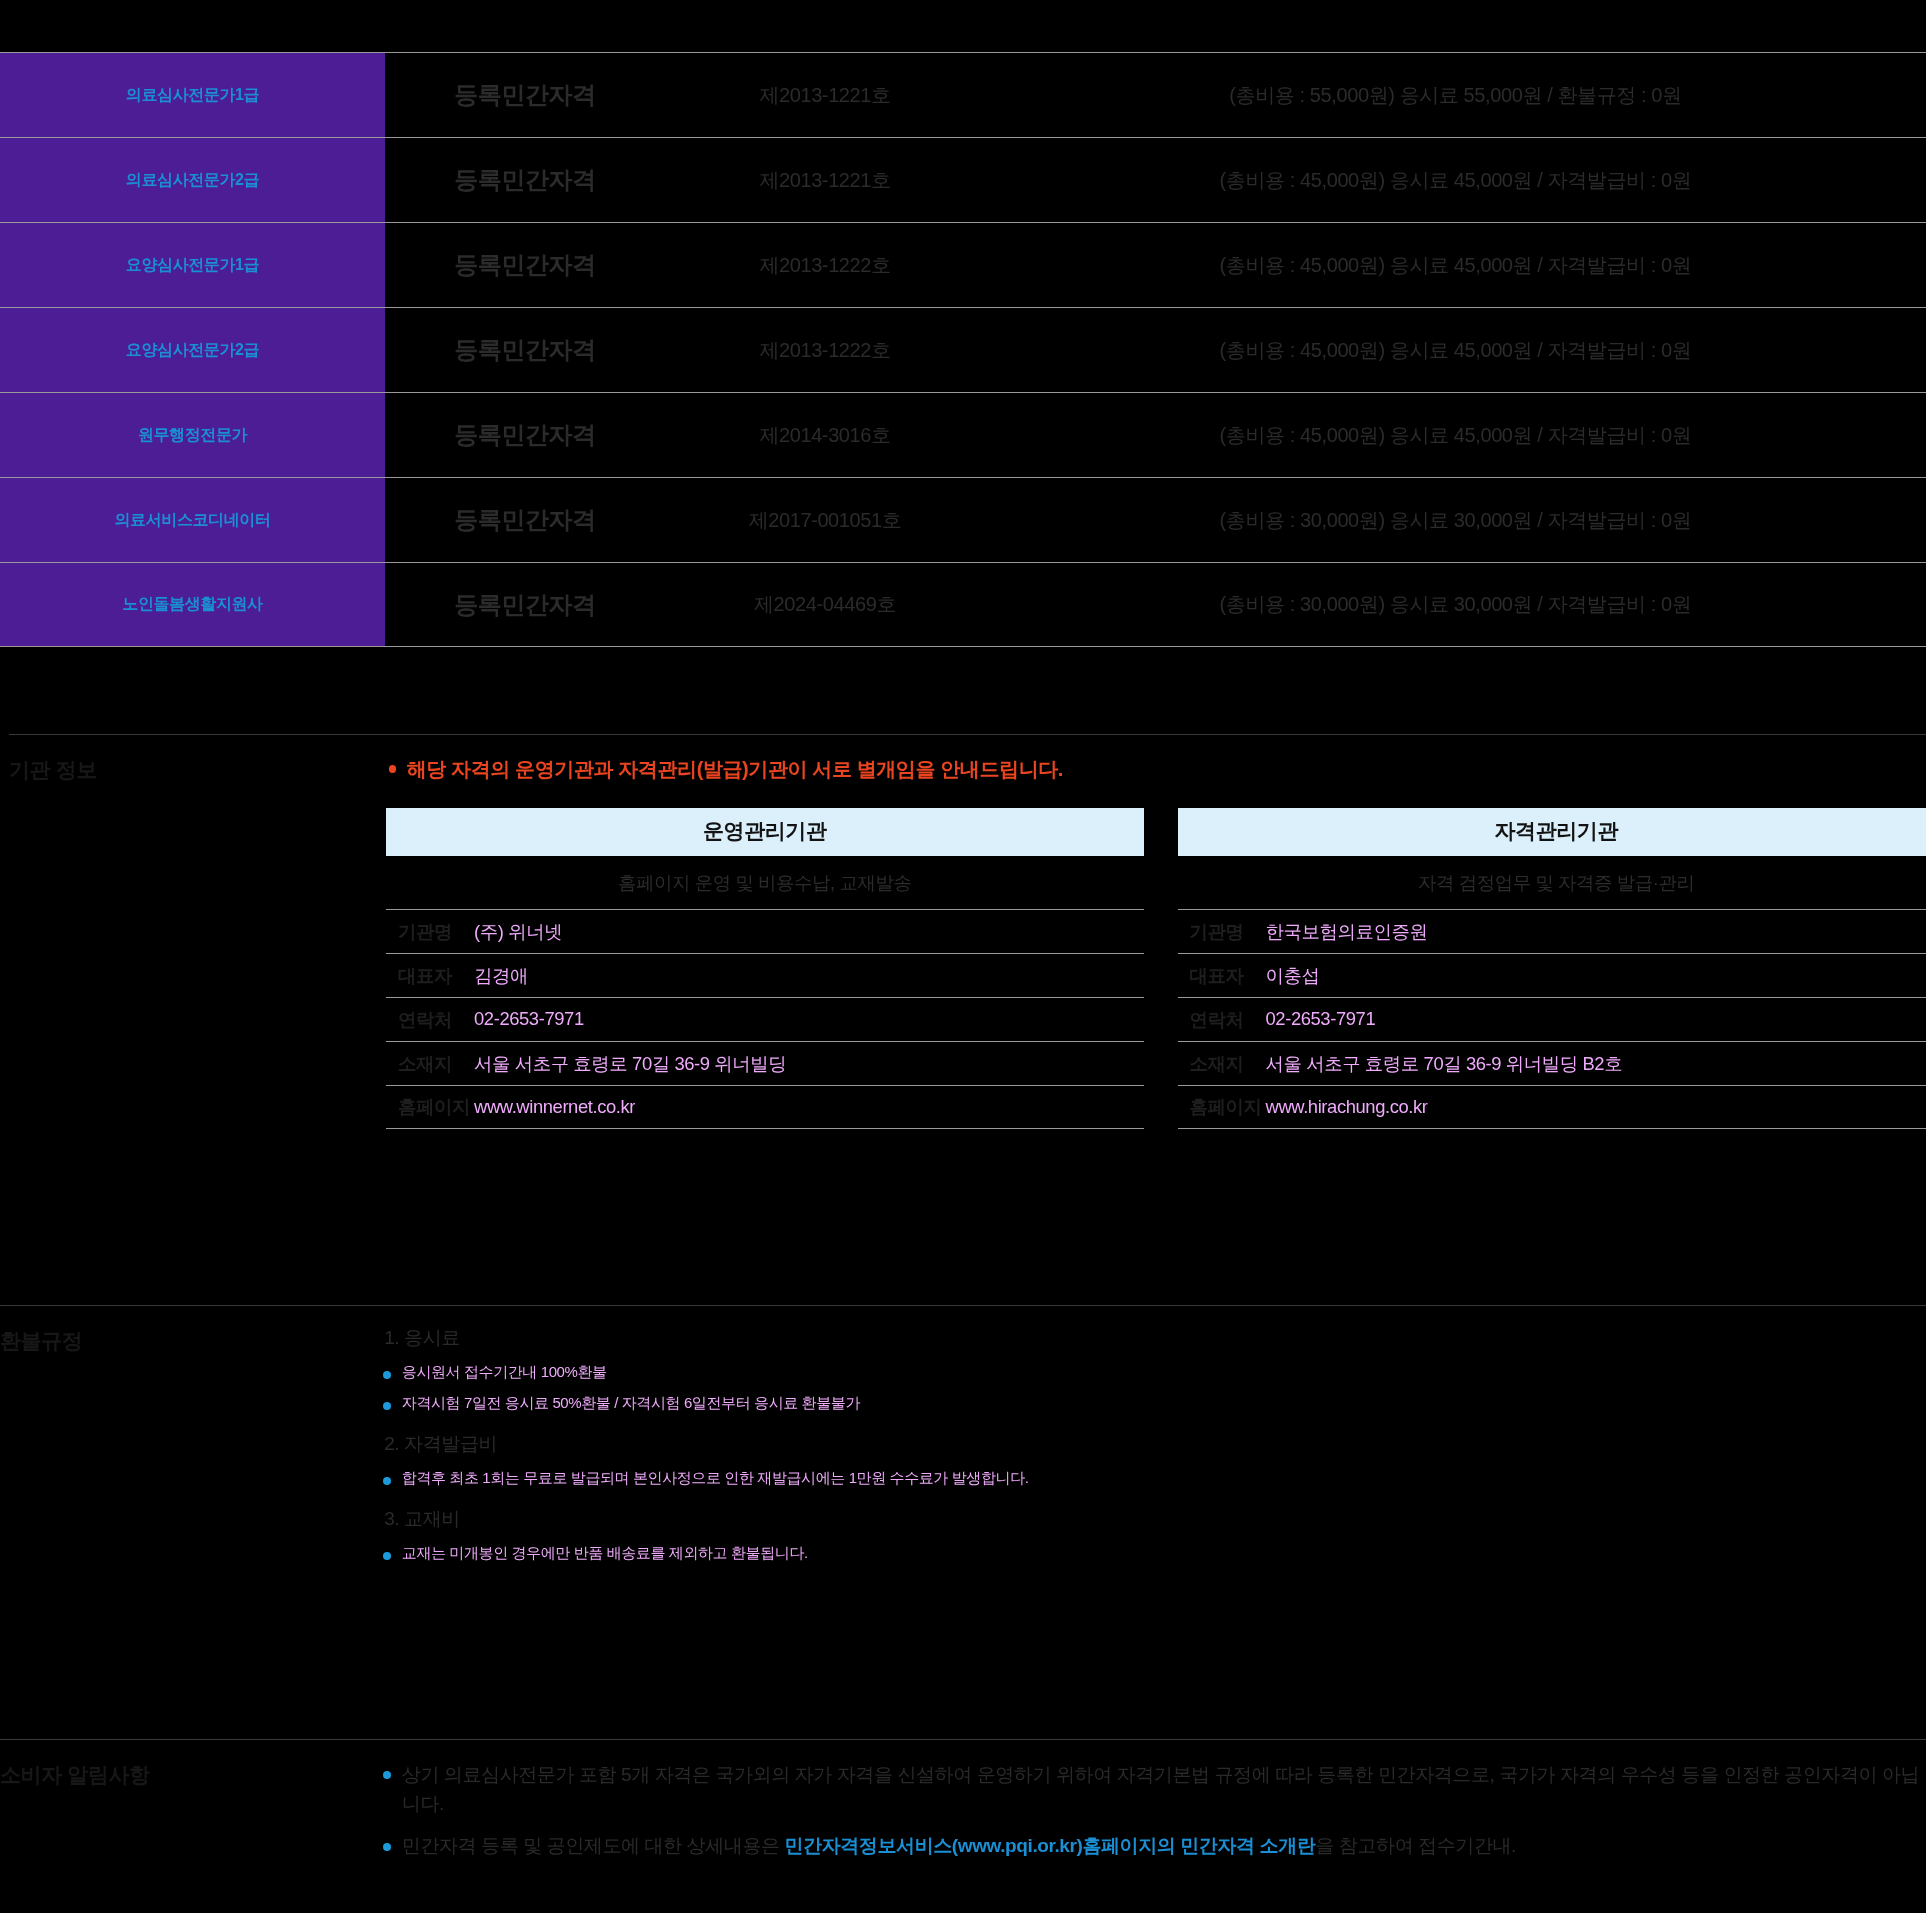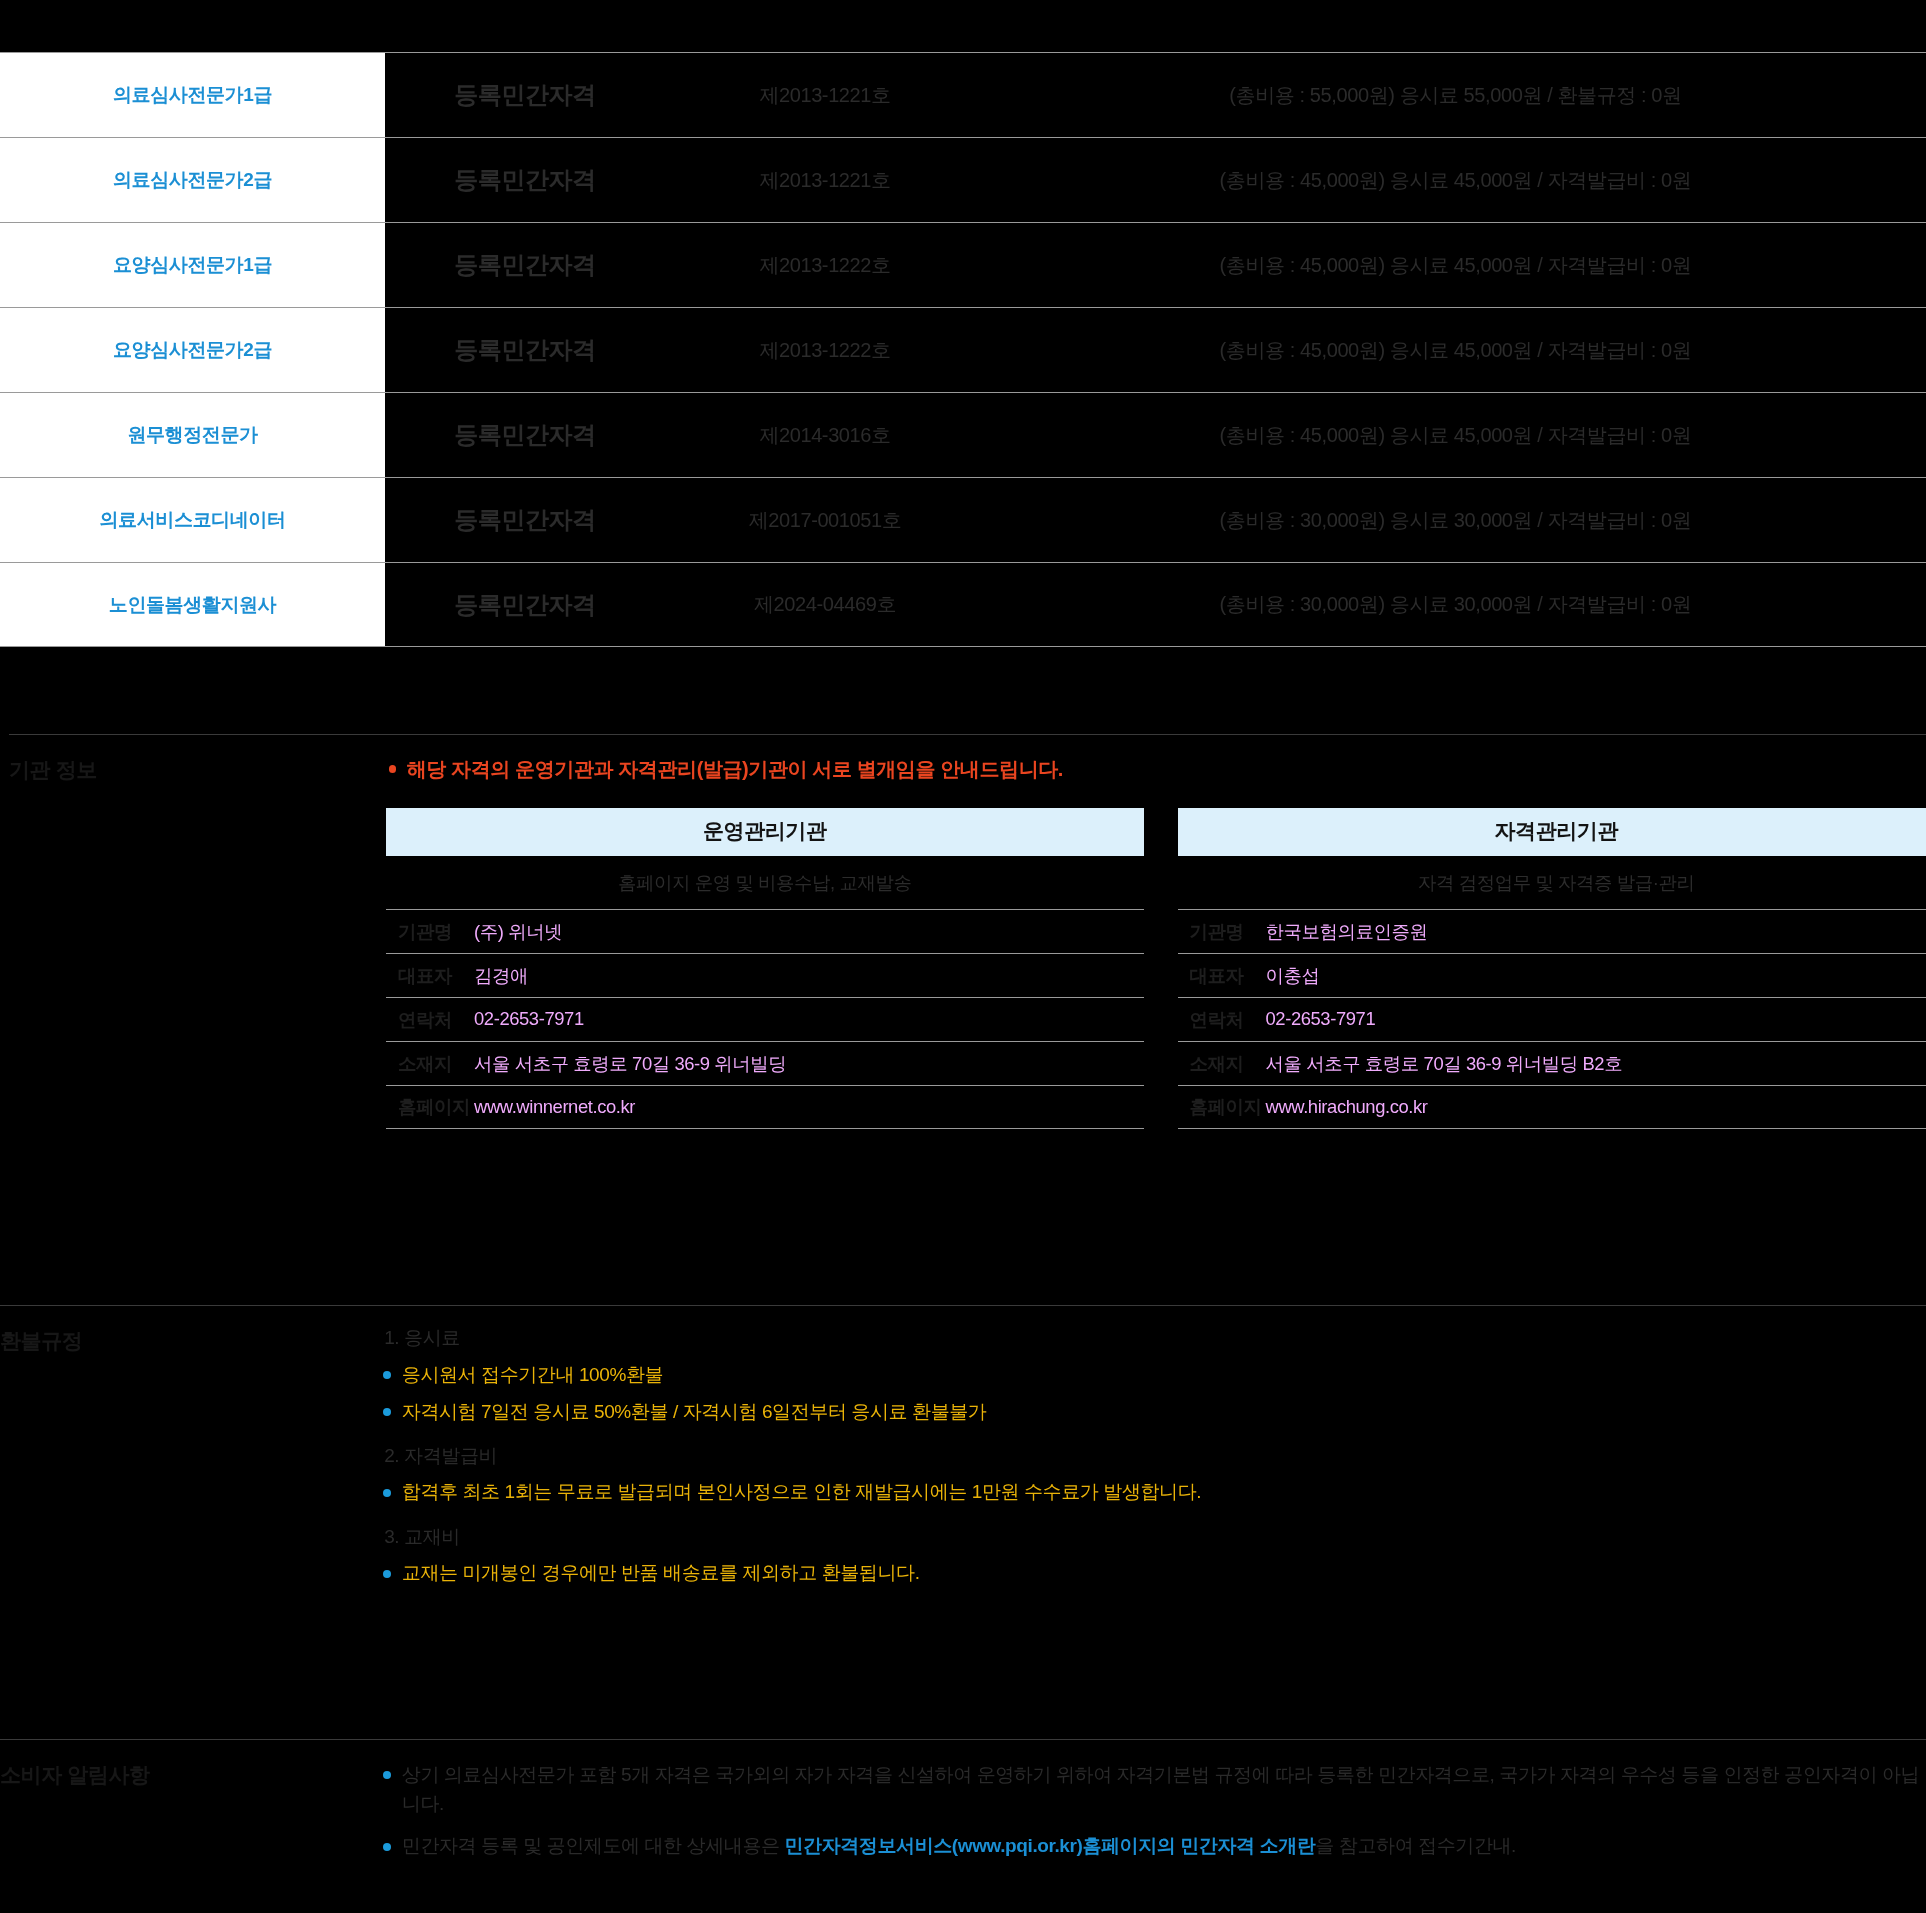--- a/index.html
+++ b/index.html
@@ -31,23 +31,23 @@
     display: flex;
     align-items: stretch;
     border-top: 1.2px solid #9a9a9a;
     height: 85px;
   }
   .cert-row:last-child { border-bottom: 1.2px solid #9a9a9a; }
 
   .cert-name {
     width: 385px;
     flex: 0 0 385px;
-    background: #ffffff;
+    background: #4c1d95;
     color: #1b8fd4;
-    font-size: 19px;
+    font-size: 16px;
     font-weight: 700;
     display: flex;
     align-items: center;
     justify-content: center;
     letter-spacing: -0.4px;
   }
   .cert-type {
     width: 280px;
     flex: 0 0 280px;
     color: #2b2b2b;
@@ -194,22 +194,22 @@
   .bullet-li .dot {
     width: 8px; height: 8px;
     border-radius: 50%;
     background: #1b9bdc;
     flex: 0 0 8px;
     margin-top: 10.4px;
     margin-right: 11.2px;
     margin-left: 5.6px;
   }
   .bullet-li .txt {
-    color: #eab308;
-    font-size: 19px;
+    color: #f0abfc;
+    font-size: 15px;
     font-weight: 400;
     letter-spacing: -0.4px;
     line-height: 1.45;
   }
 
   
   #sec-notice { top: 1739px; height: 144px; }
   .notice-body { padding-top: 21px; }
   .notice-li {
     display: flex;

